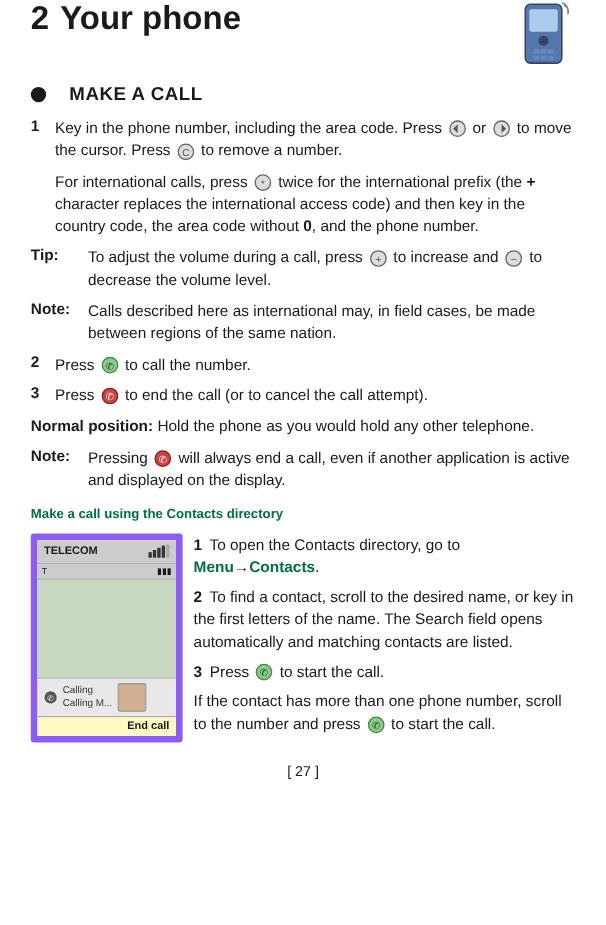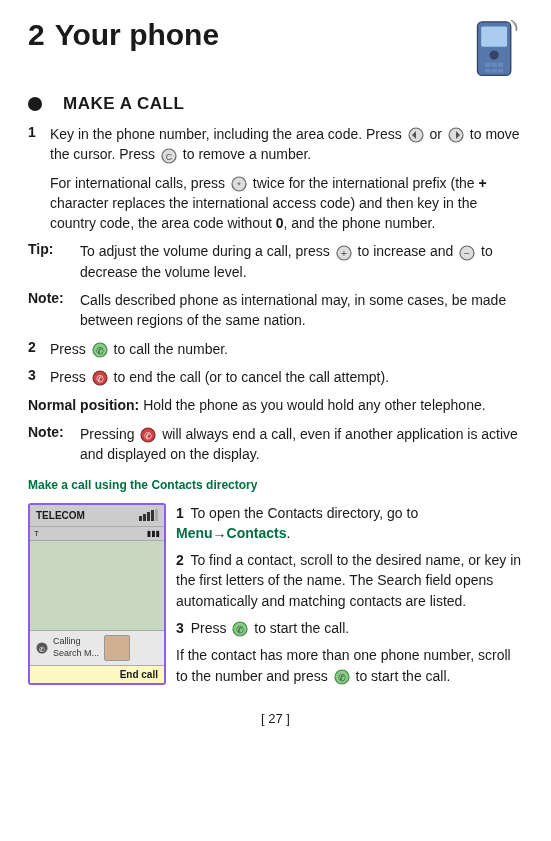--- a/index.html
+++ b/index.html
@@ -6,21 +6,21 @@
     body {
       width: 551px;
       min-height: 841px;
       background: #ffffff;
       font-family: Arial, sans-serif;
       font-size: 14px;
       color: #1a1a1a;
       position: relative;
     }
     .page {
-      padding: 18px 28px 28px 28px;
+      padding: 0 28px 28px 28px;
       position: relative;
     }
     
     .header {
       display: flex;
       align-items: flex-start;
       justify-content: space-between;
       margin-bottom: 14px;
     }
     .chapter-title {
@@ -121,21 +121,21 @@
     }
     .contacts-layout {
       display: flex;
       align-items: flex-start;
       gap: 10px;
       margin-bottom: 10px;
     }
     .phone-screen {
       width: 138px;
       flex-shrink: 0;
-      border: 2px solid #8b5cf6;
+      border: 6px solid #8b5cf6;
       background: #f5f5f5;
       border-radius: 3px;
       overflow: hidden;
     }
     .screen-top-bar {
       background: #cccccc;
       height: 22px;
       display: flex;
       align-items: center;
       padding: 0 6px;
@@ -316,21 +316,21 @@
       <svg class="call-icon-svg" viewBox="0 0 16 16">
           <circle cx="8" cy="8" r="7" fill="#ddd" stroke="#666" stroke-width="1.2"></circle>
           <text x="8" y="12" text-anchor="middle" font-size="10" fill="#555">−</text>
         </svg>
       to decrease the volume level.
     </span>
   </div>
 
   <div class="note-block">
     <span class="note-label">Note:</span>
-    <span class="note-text">Calls described phone as international may, in some cases, be made between regions of the same nation.</span>
+    <span class="note-text">Calls described here as international may, in field cases, be made between regions of the same nation.</span>
   </div>
 
   <div class="step">
     <span class="step-number">2</span>
     <span class="step-text">
       Press
       <svg class="call-icon-svg" viewBox="0 0 16 16">
           <circle cx="8" cy="8" r="7" fill="#88cc88" stroke="#448844" stroke-width="1.2"></circle>
           <text x="8" y="12" text-anchor="middle" font-size="9" fill="#224422">✆</text>
         </svg>
@@ -393,21 +393,21 @@
       <div class="screen-body">
         
       </div>
 
       <div class="screen-bottom">
 
         <svg width="12" height="12" viewBox="0 0 12 12">
             <circle cx="6" cy="6" r="5.5" fill="#555"></circle>
             <text x="6" y="9.5" text-anchor="middle" font-size="7" fill="#fff">✆</text>
           </svg>
-        <div class="calling-text">Calling<br><span>Search M...</span></div>
+        <div class="calling-text">Calling<br><span>Calling M...</span></div>
         <div class="avatar-small"></div>
       </div>
 
       <div class="end-call-bar">
         <span>End call</span>
       </div>
     </div>
 
     <div class="contacts-steps">
 

